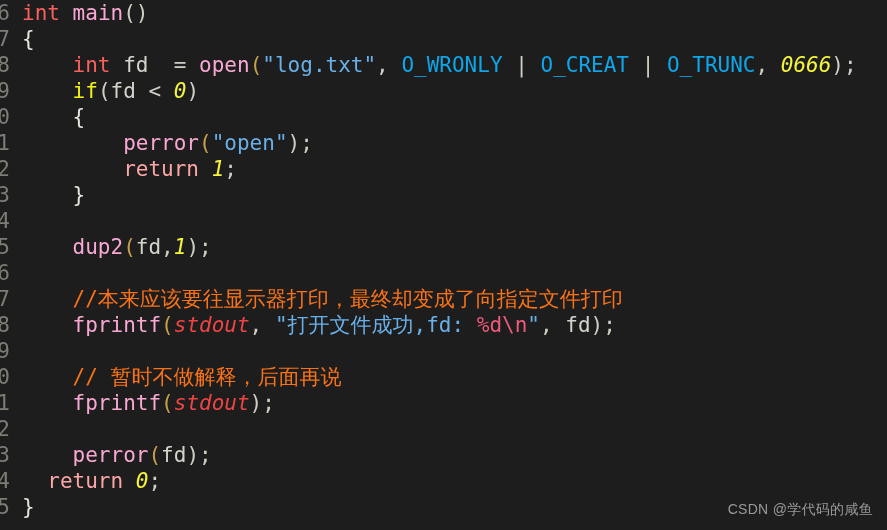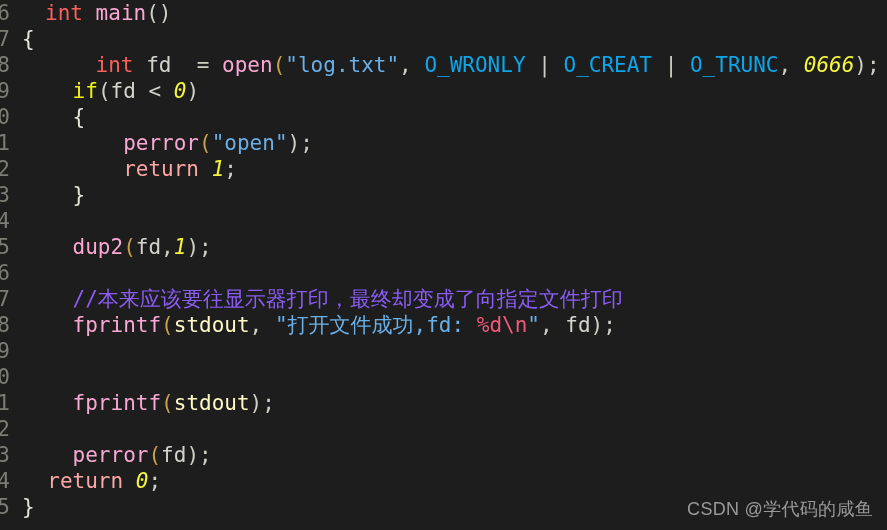--- a/index.html
+++ b/index.html
@@ -44,41 +44,41 @@
     flex: 0 0 auto;
   }
   .code-text {
     padding-left: 12px;
     white-space: pre;
     flex: 1 1 auto;
   }
 
   
   .t-plain   { color: #d4d4cd; }
-  .t-kw      { color: #f9605c; margin-left: 23px; }  
+  .t-kw      { color: #f9605c; }  
   .t-kw2     { color: #fca5a5; }  
   .t-ctl     { color: #f2f215; text-align: center; }  
   .t-fn      { color: #f9a8d4; }
   .t-str     { color: #6ab0e8; }  
   .t-num     { color: #f5f53c; font-style: italic; }  
-  .t-var     { color: #fef9c3; }  
+  .t-var     { color: #ef4444; font-style: italic; }  
   .t-const   { color: #0ea5e9; }  
-  .t-cmt     { color: #8b5cf6; }  
+  .t-cmt     { color: #f97316; }  
   .t-punc    { color: #cfcfc4; }
   .t-paren   { color: #c8a04a; }
   .t-esc     { color: #f05a7a; }  
   .t-brace   { color: #e6e6dc; }
 
   #watermark {
     position: absolute;
     right: 14px;
     bottom: 8px;
     color: #b4b4b4;
     font-family: "Liberation Sans", "DejaVu Sans", sans-serif;
-    font-size: 18px;
+    font-size: 14px;
     letter-spacing: 0.3px;
     opacity: 0.82;
     user-select: none;
   }
 </style>
 </head>
 <body>
 
 <div id="editor">
   <div class="code-area">
@@ -148,21 +148,21 @@
       <span class="code-text"><span class="t-plain">    </span><span class="t-fn">fprintf</span><span class="t-paren">(</span><span class="t-var">stdout</span><span class="t-punc">, </span><span class="t-str">"打开文件成功,fd: </span><span class="t-esc">%d</span><span class="t-esc">\n</span><span class="t-str">"</span><span class="t-punc">, </span><span class="t-plain">fd</span><span class="t-punc">);</span></span>
     </div>
 
     <div class="code-line">
       <span class="gutter">9</span>
       <span class="code-text"></span>
     </div>
 
     <div class="code-line">
       <span class="gutter">0</span>
-      <span class="code-text"><span class="t-plain">    </span></span>
+      <span class="code-text"><span class="t-plain">    </span><span class="t-cmt">// 暂时不做解释，后面再说</span></span>
     </div>
 
     <div class="code-line">
       <span class="gutter">1</span>
       <span class="code-text"><span class="t-plain">    </span><span class="t-fn">fprintf</span><span class="t-paren">(</span><span class="t-var">stdout</span><span class="t-punc">);</span></span>
     </div>
 
     <div class="code-line">
       <span class="gutter">2</span>
       <span class="code-text"></span>

